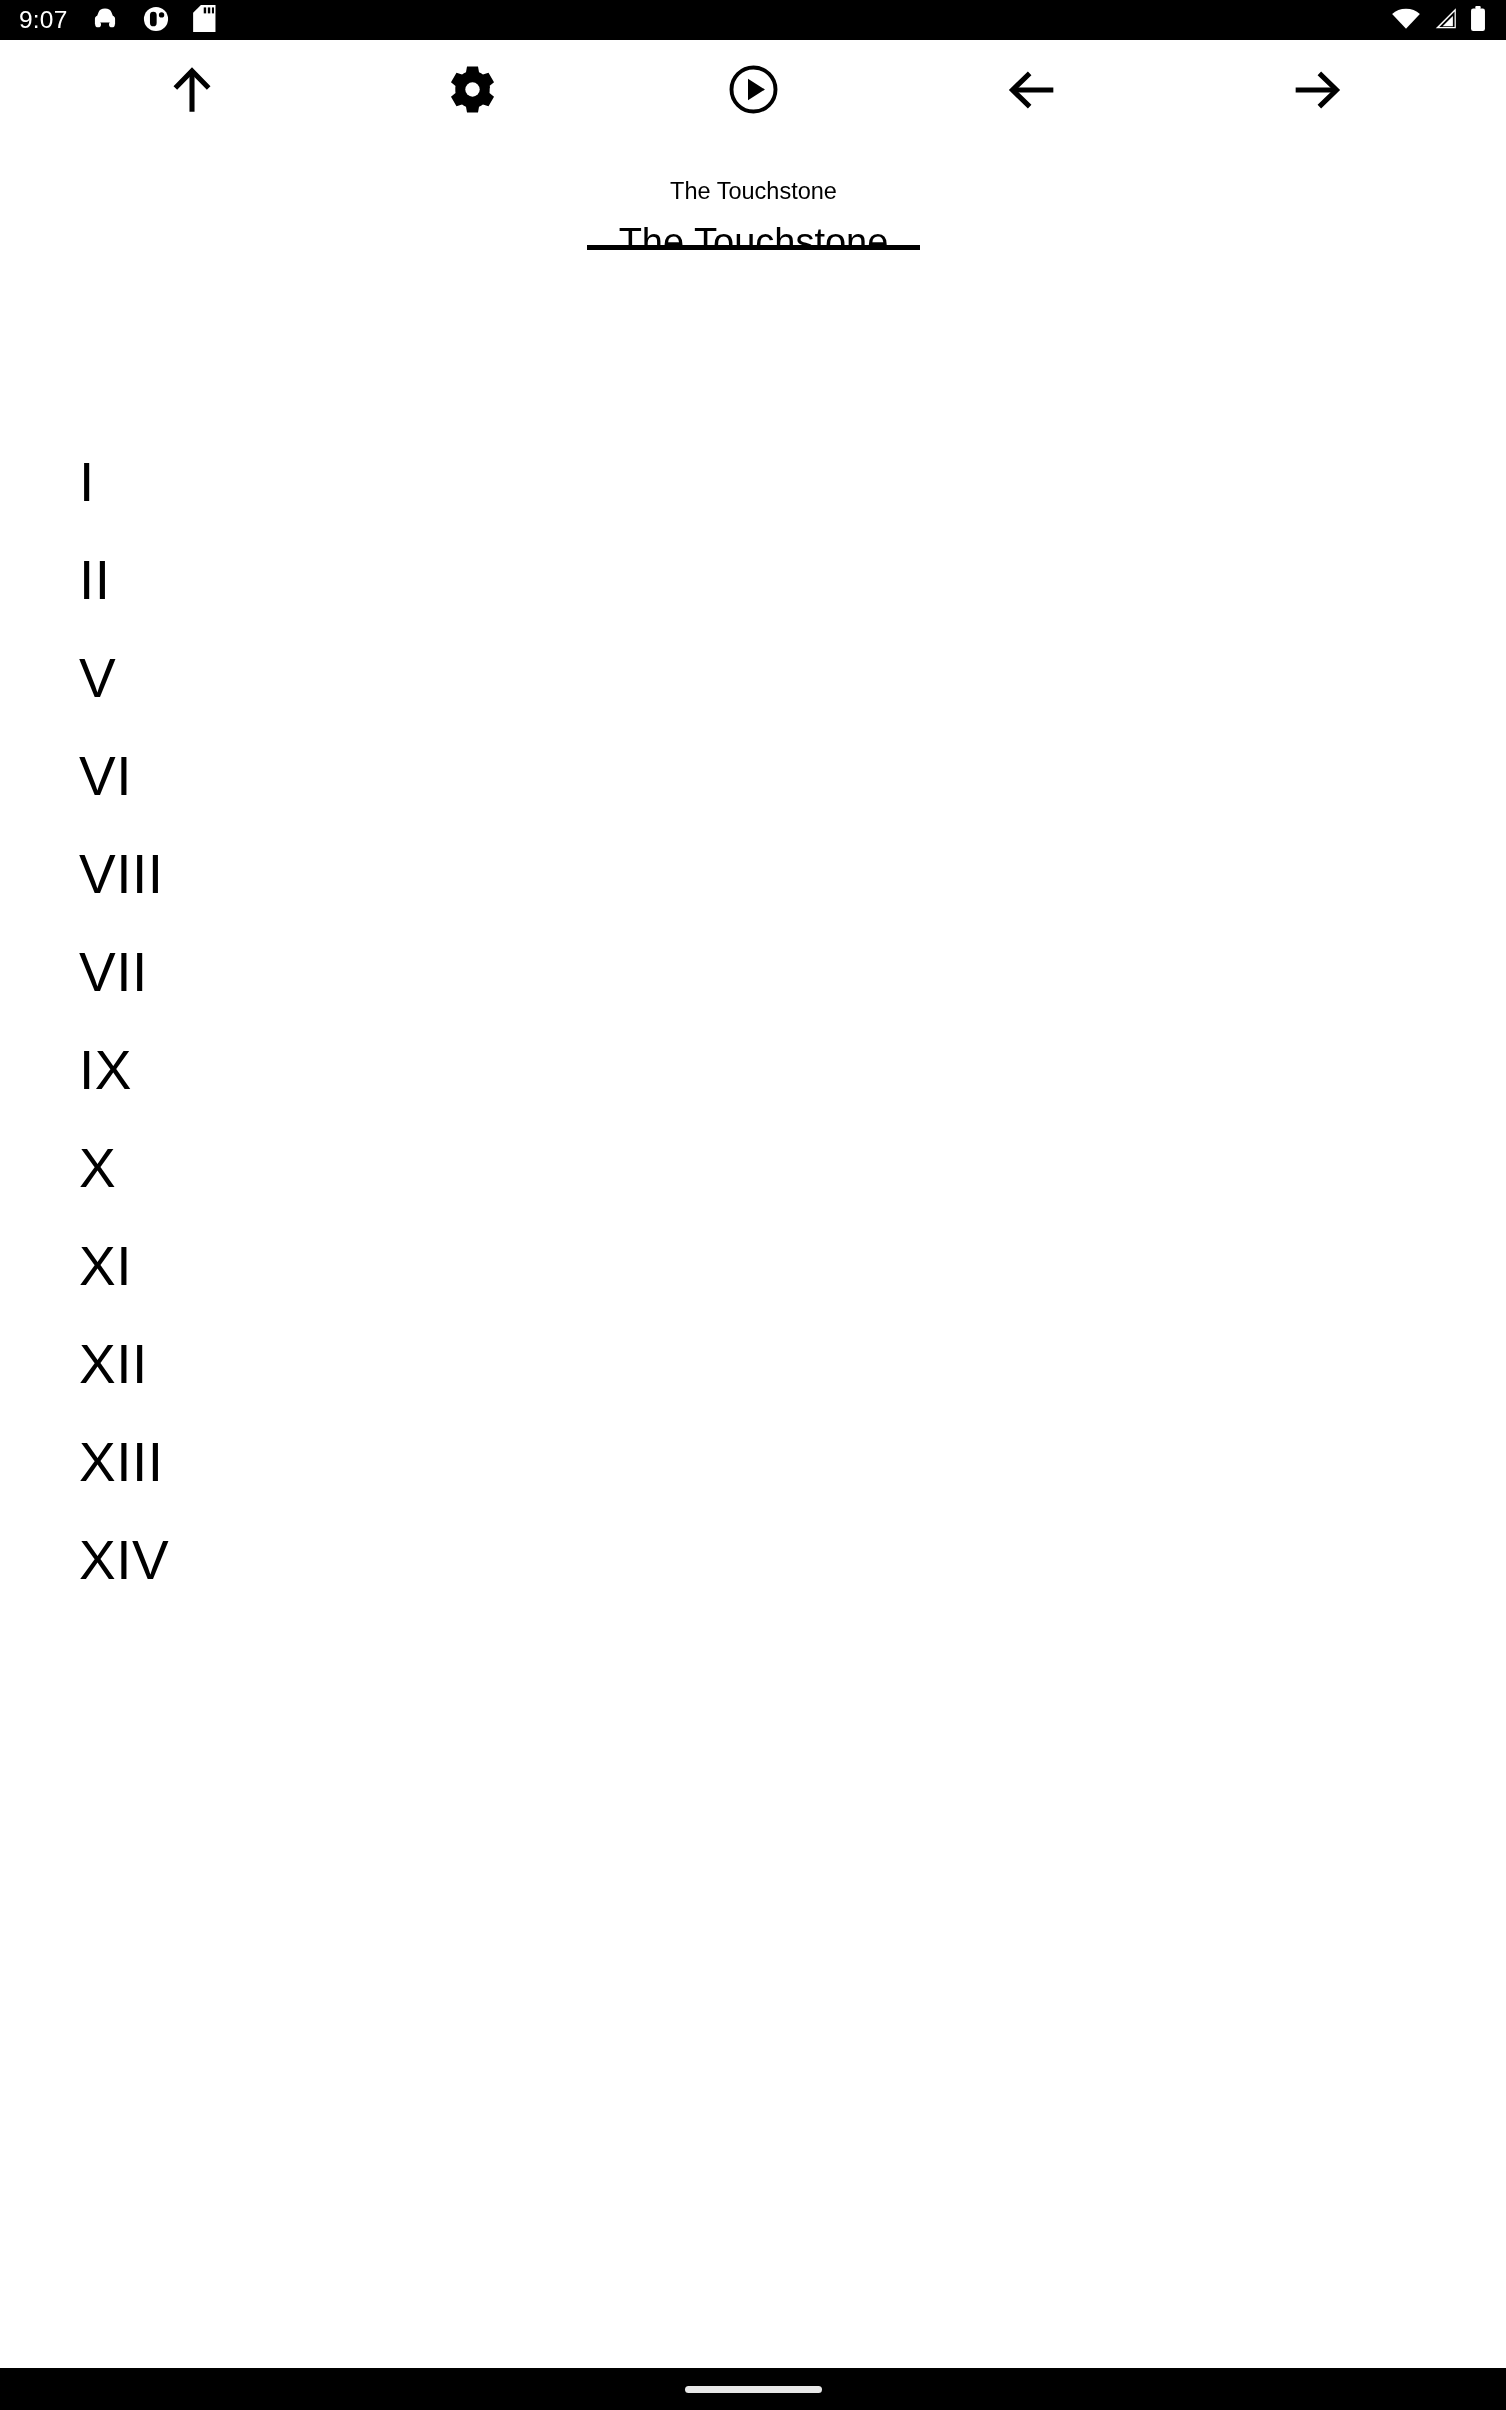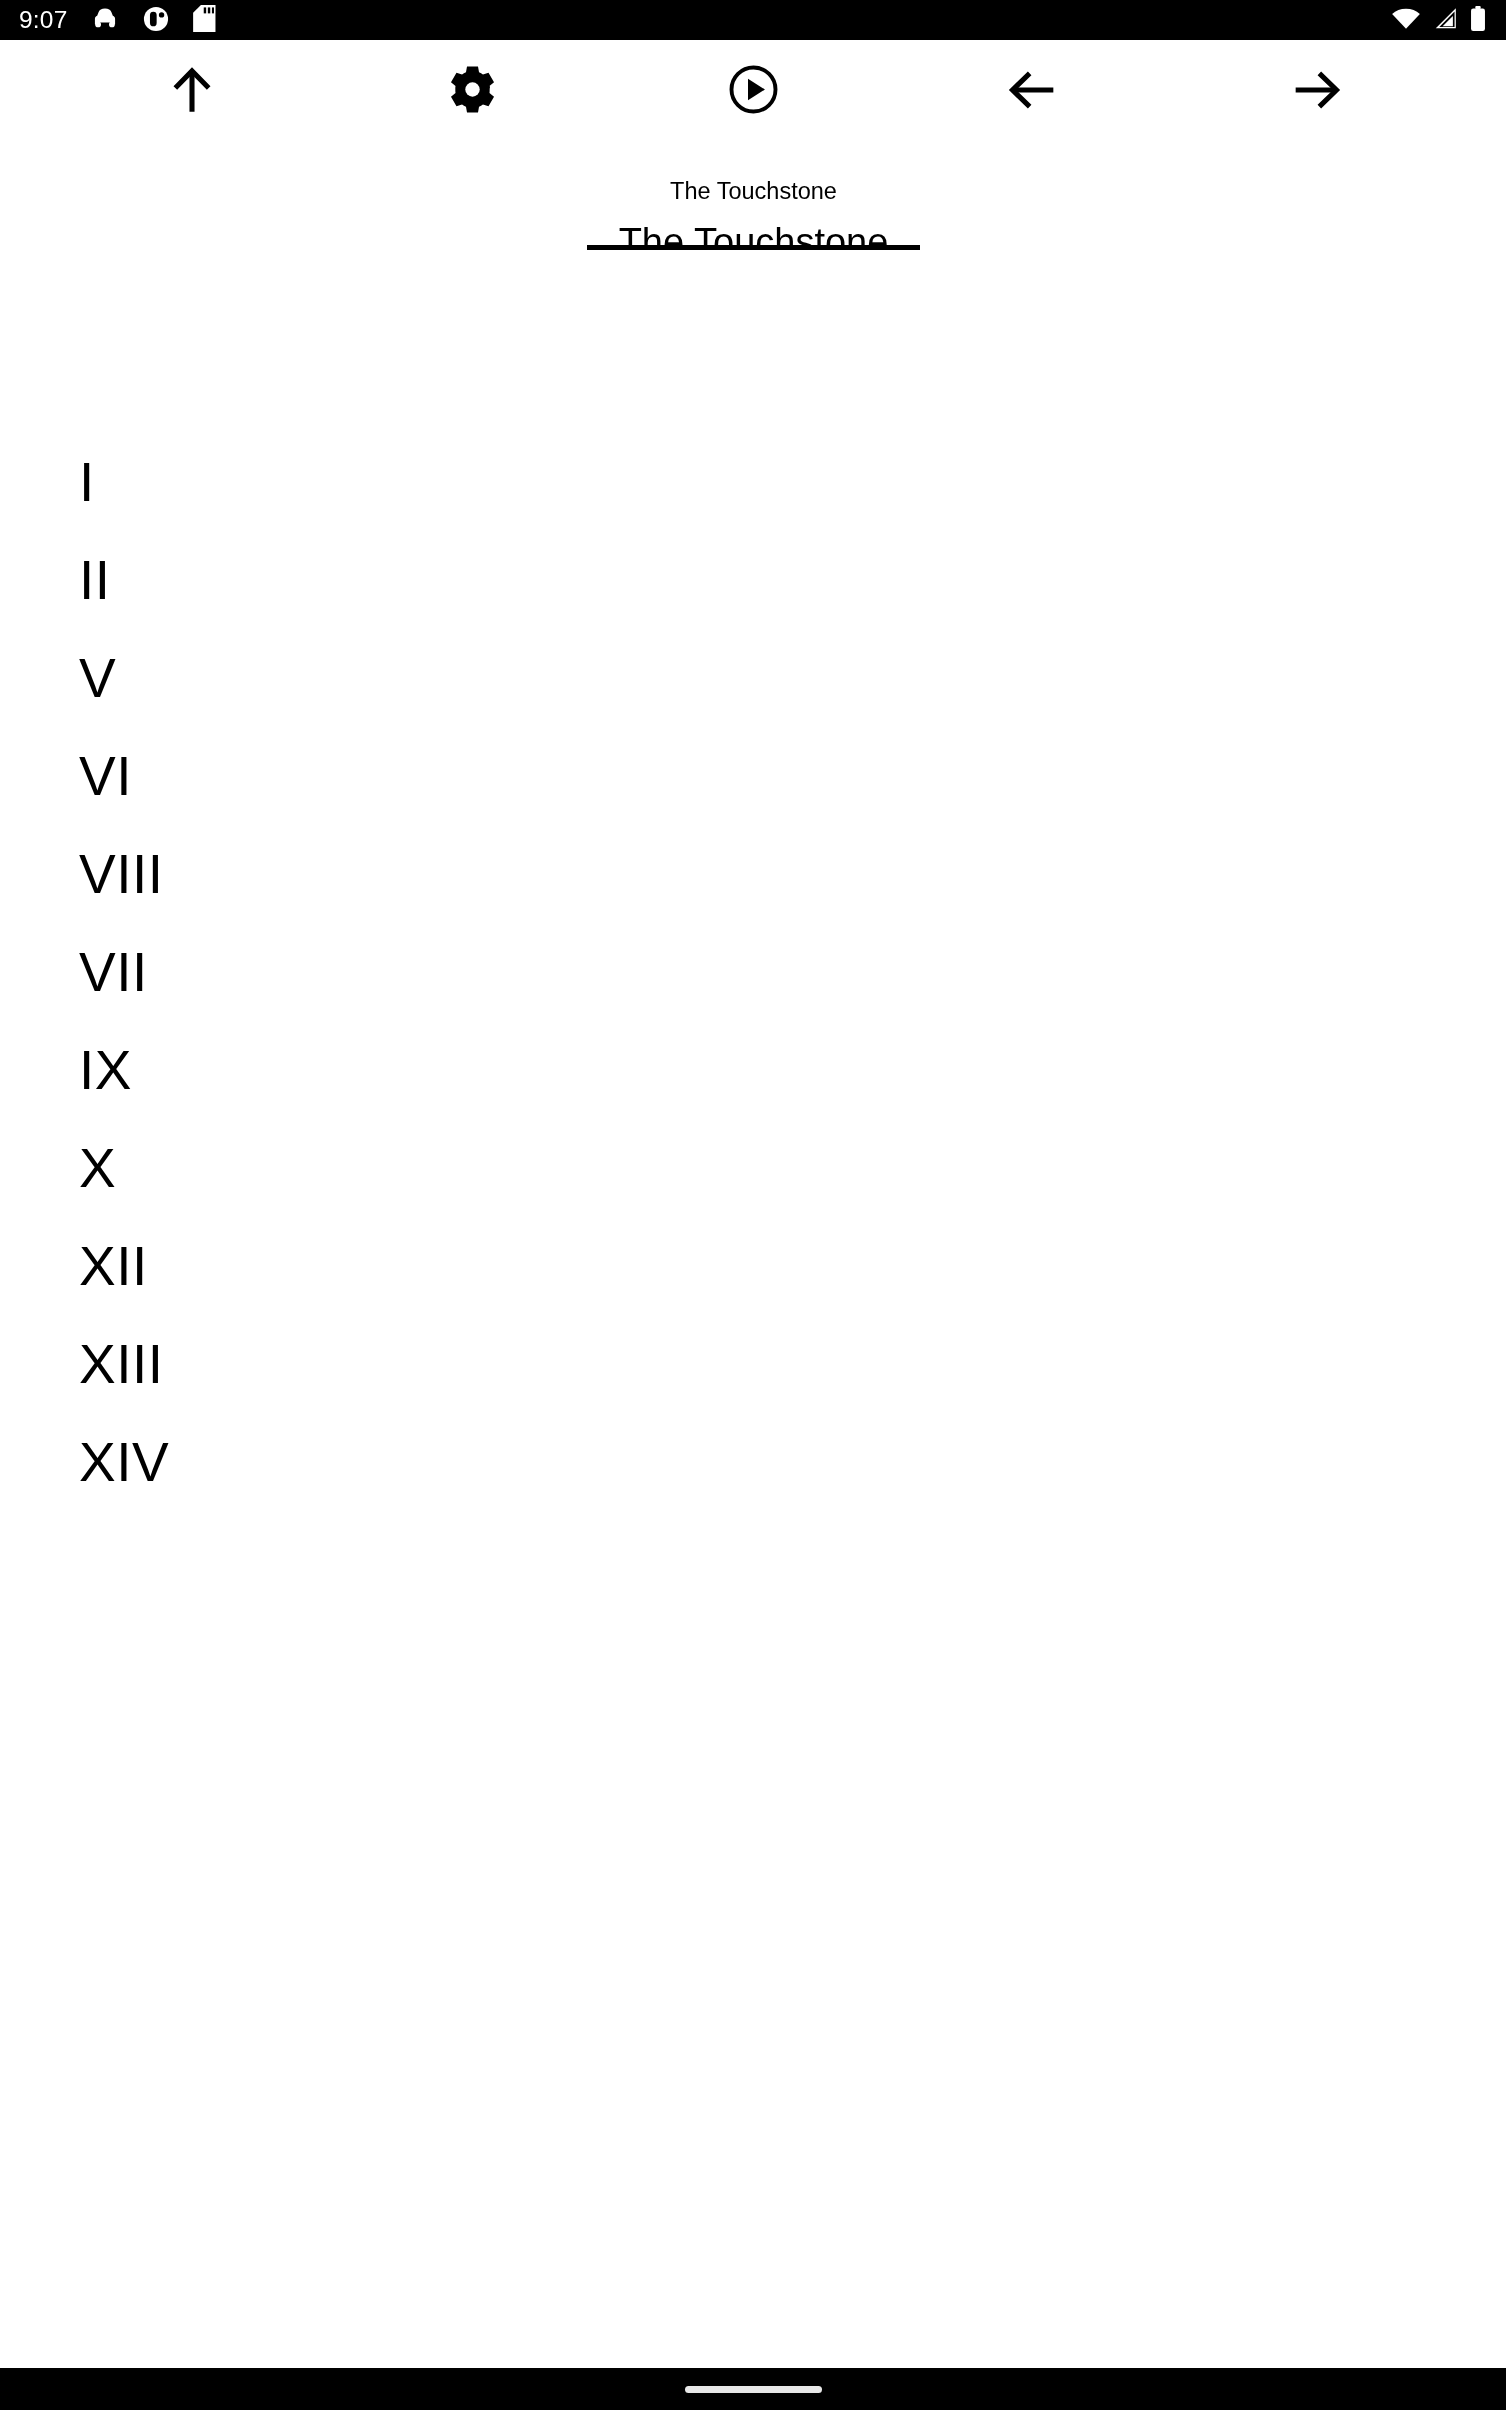--- a/index.html
+++ b/index.html
@@ -288,20 +288,23 @@
       <li class="chapter-item">
           <span>VII</span>
         </li>
       <li class="chapter-item">
           <span>IX</span>
         </li>
       <li class="chapter-item">
           <span>X</span>
         </li>
       <li class="chapter-item">
+          <span>XI</span>
+        </li>
+      <li class="chapter-item">
           <span>XII</span>
         </li>
       <li class="chapter-item">
           <span>XIII</span>
         </li>
       <li class="chapter-item">
           <span>XIV</span>
         </li>
     </ul>
   </div>

